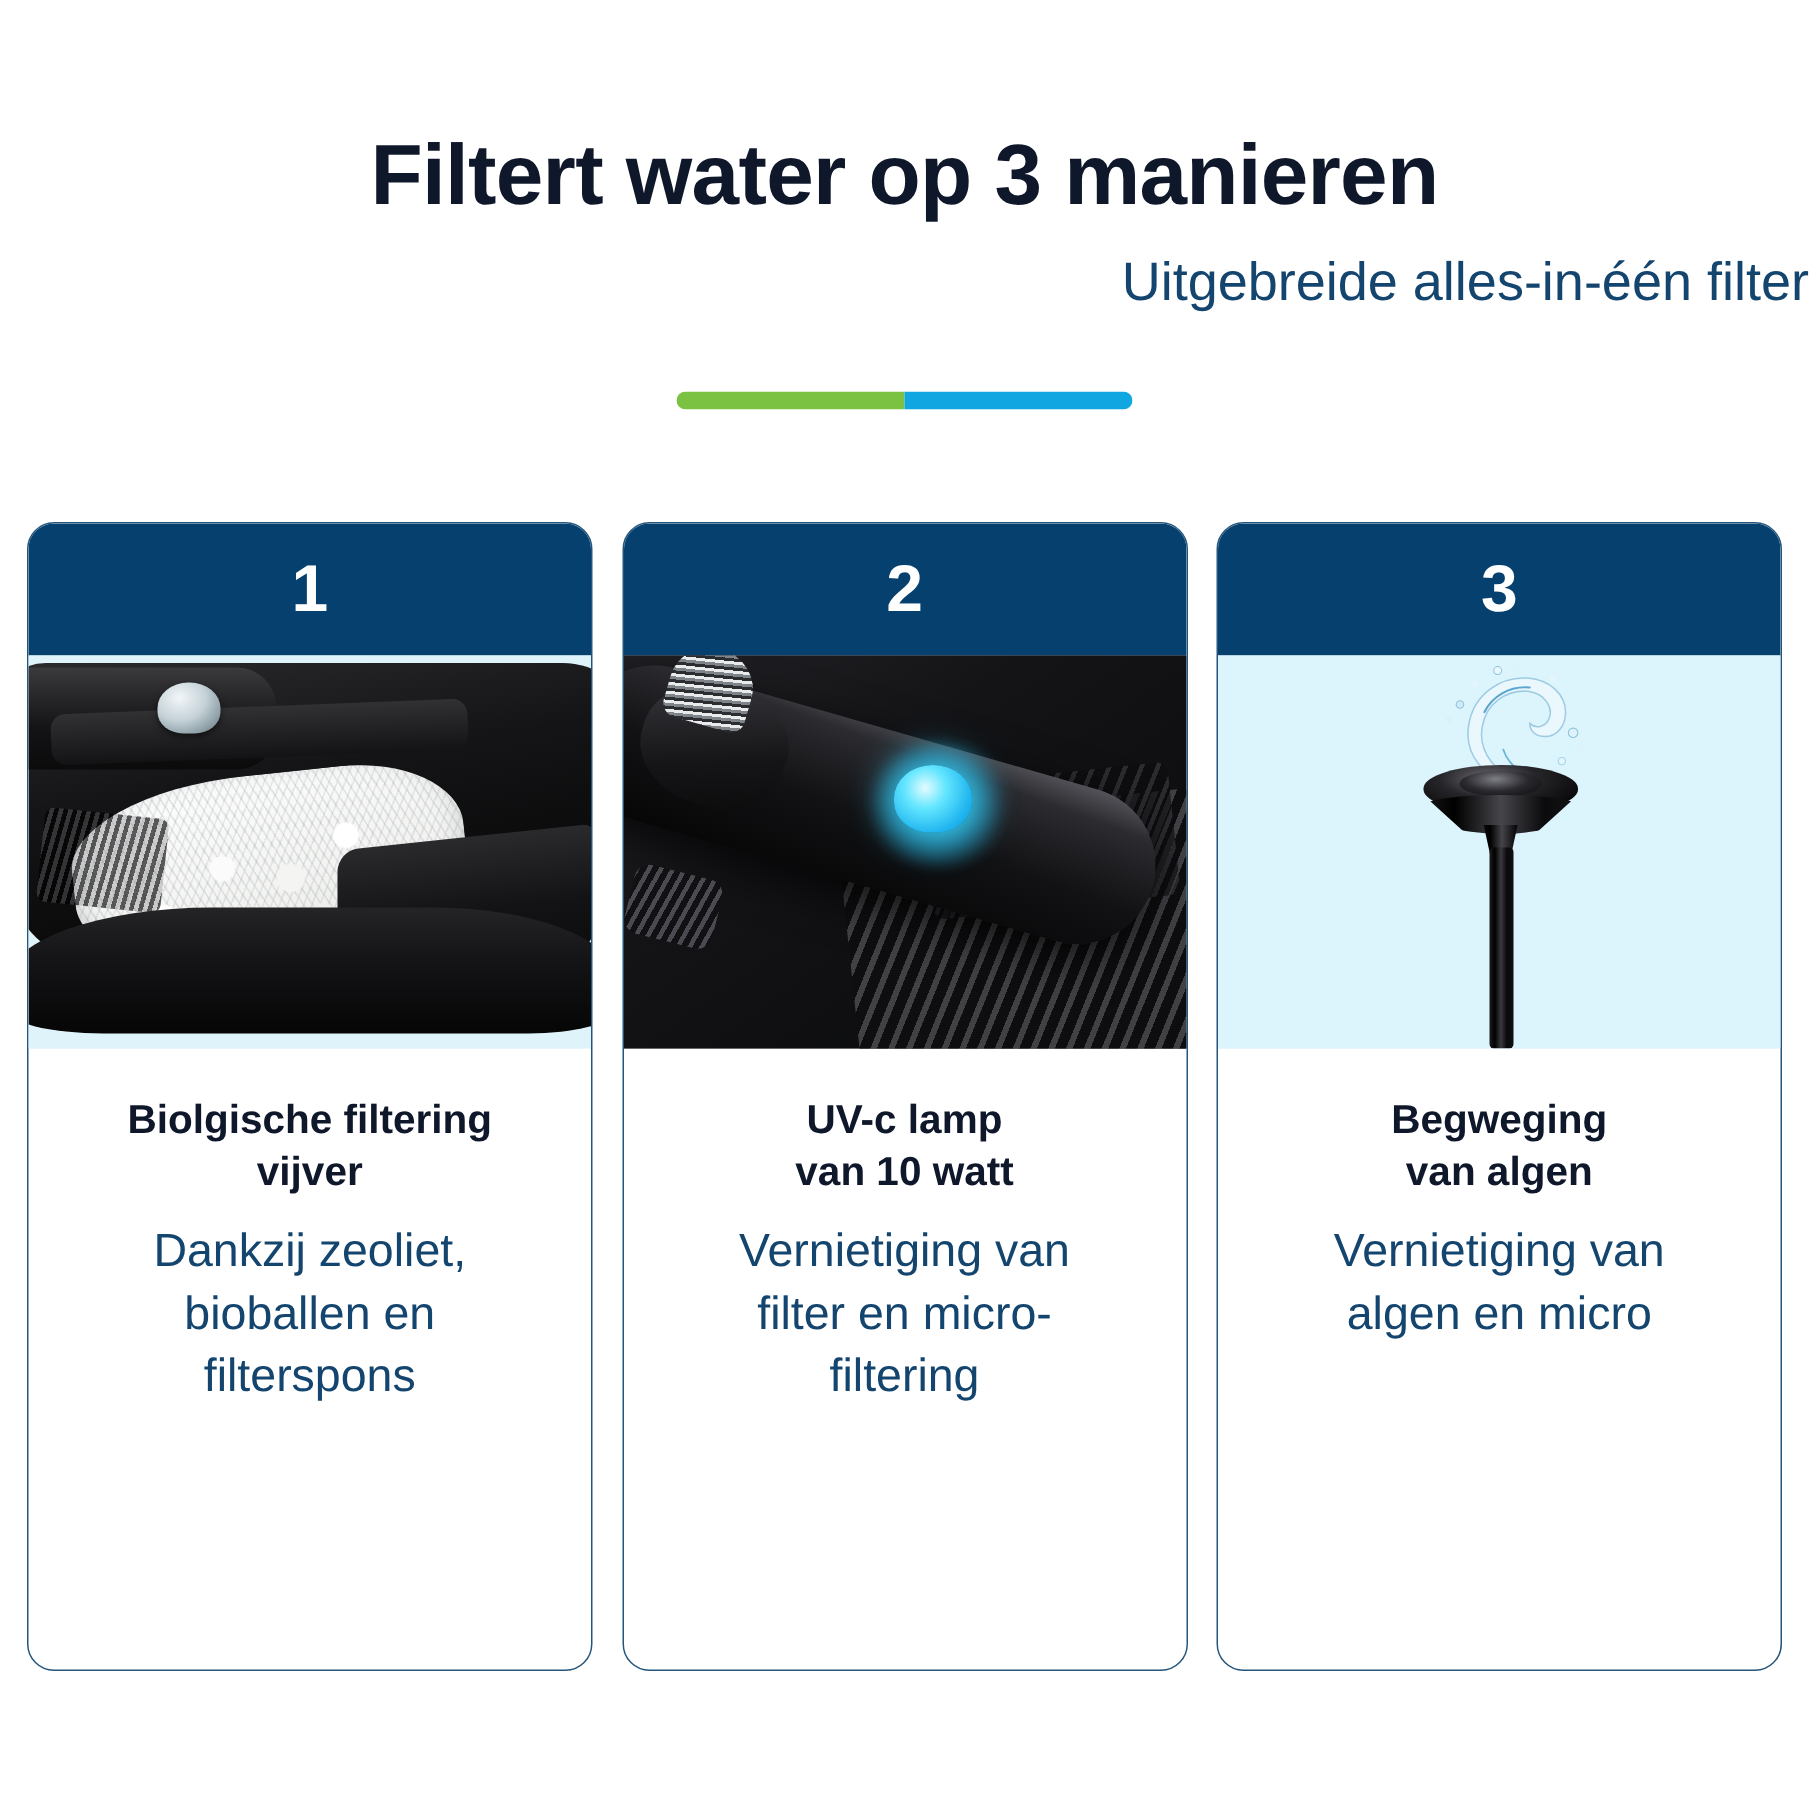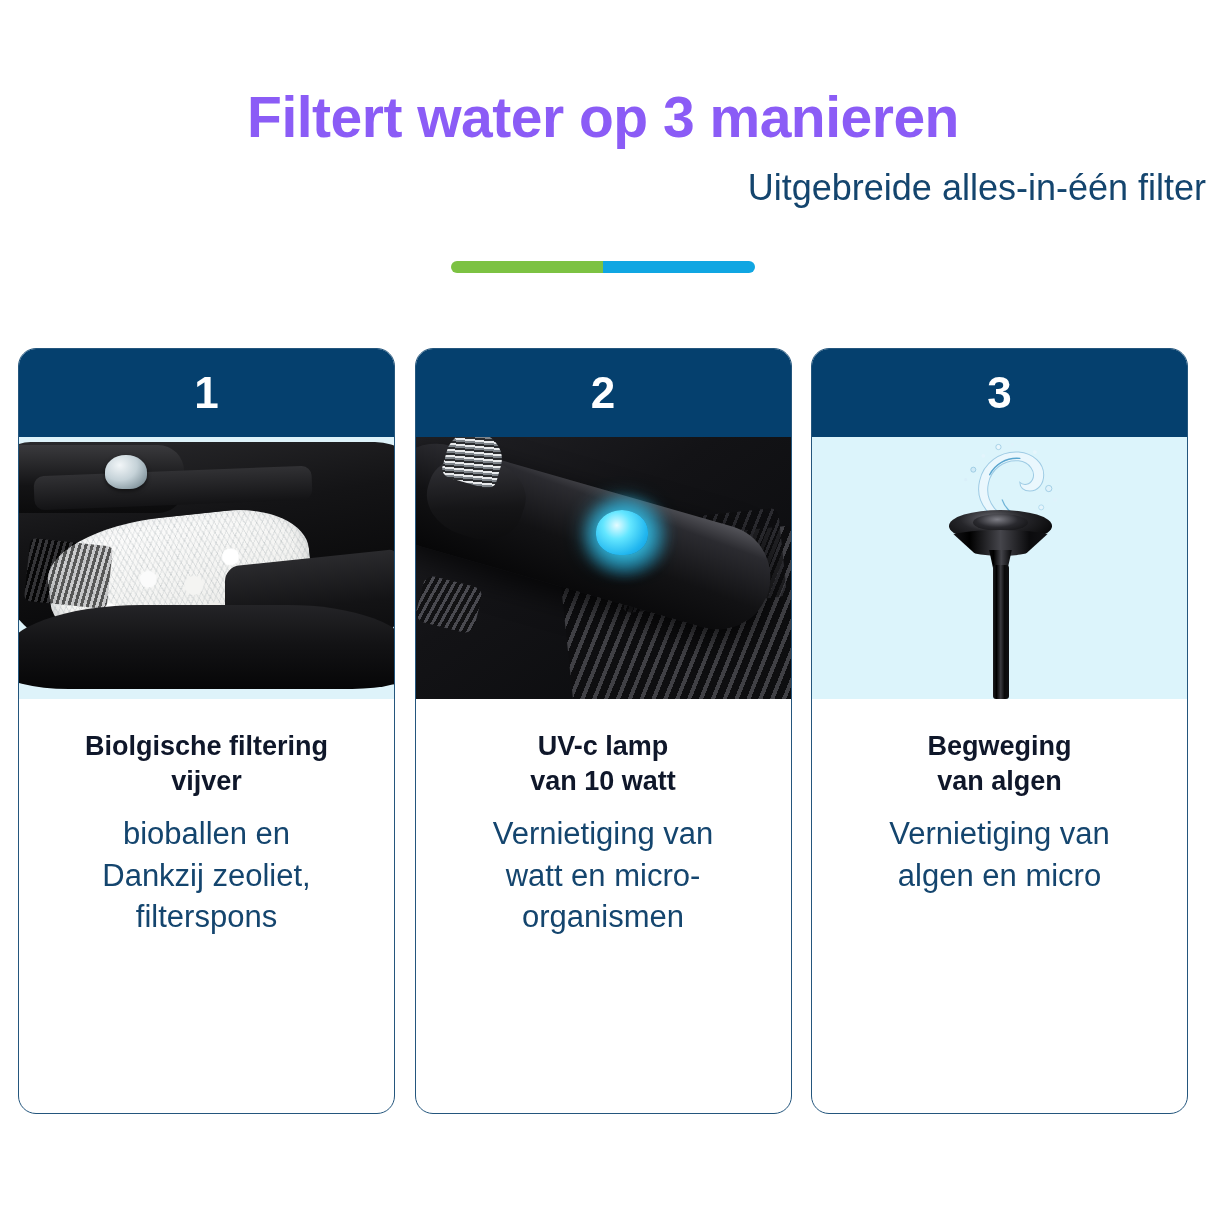--- a/index.html
+++ b/index.html
@@ -26,21 +26,21 @@
     position: absolute;
     top: 86px;
     left: 0;
     width: 1206px;
     text-align: center;
   }
   .title {
     font-size: 57px;
     font-weight: 700;
     letter-spacing: -0.5px;
-    color: #8b5cf6;
+    color: #0f172a;
     line-height: 1.12;
     margin: 0;
   }
   .subtitle {
     font-size: 36px;
     font-weight: 400;
     color: #14456E;
     line-height: 1.2;
     margin: 16px 0 0 0;
     text-align: right;
@@ -361,22 +361,22 @@
         <div class="tray-wall"></div>
         <div class="vents"></div>
         <div class="front-wall"></div>
       </div>
       <div class="card-body">
         <div class="card-title">
           <div>Biolgische filtering</div>
           <div>vijver</div>
         </div>
         <div class="card-text">
+          <div>Dankzij zeoliet,</div>
           <div>bioballen en</div>
-          <div>Dankzij zeoliet,</div>
           <div>filterspons</div>
         </div>
       </div>
     </div>
 
     <div class="card">
       <div class="card-header">
         <span class="card-number">2</span>
       </div>
       <div class="card-media m2">
@@ -390,22 +390,22 @@
         <div class="glow-outer"></div>
         <div class="glow-core"></div>
       </div>
       <div class="card-body">
         <div class="card-title">
           <div>UV-c lamp</div>
           <div>van 10 watt</div>
         </div>
         <div class="card-text">
           <div>Vernietiging van</div>
-          <div>watt en micro-</div>
-          <div>organismen</div>
+          <div>filter en micro-</div>
+          <div>filtering</div>
         </div>
       </div>
     </div>
 
     <div class="card">
       <div class="card-header">
         <span class="card-number">3</span>
       </div>
       <div class="card-media m3">
         <div class="cyan-bg"></div>

